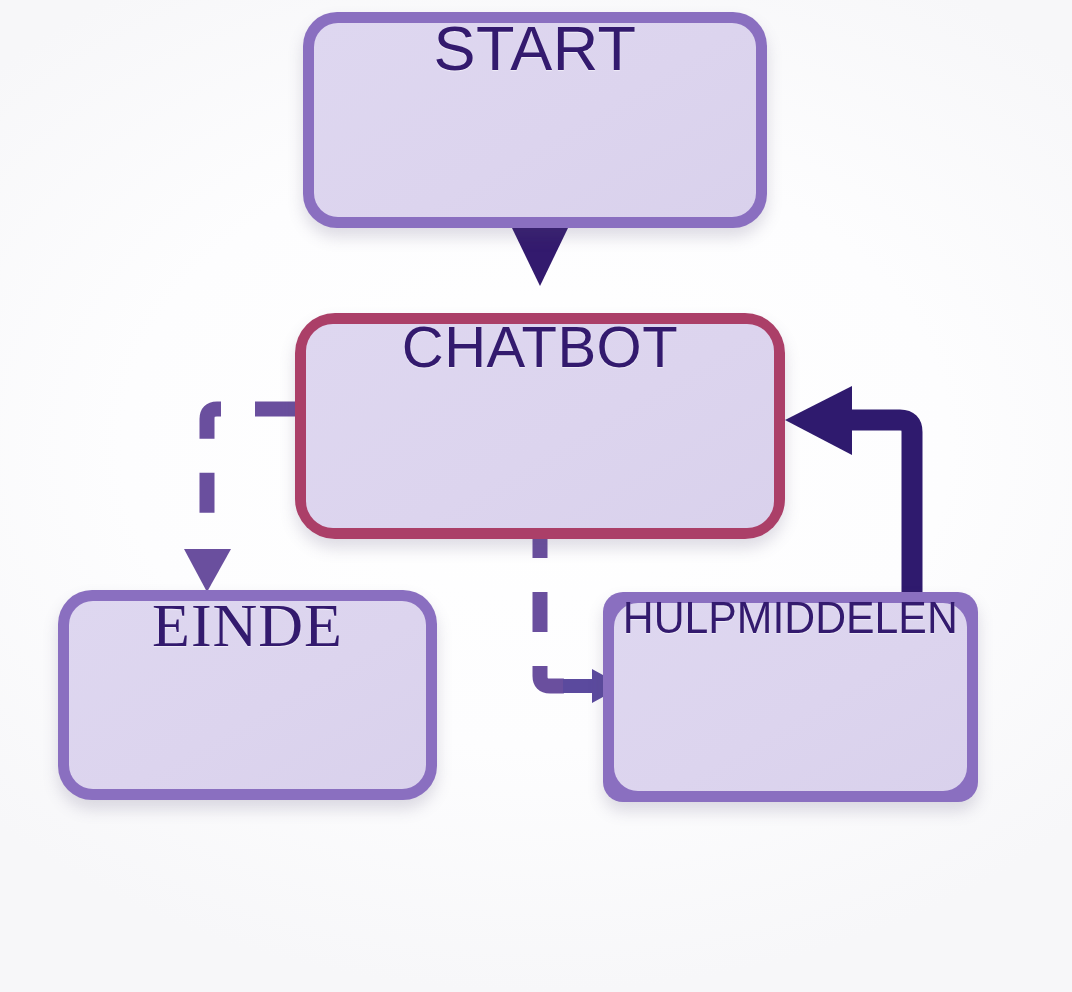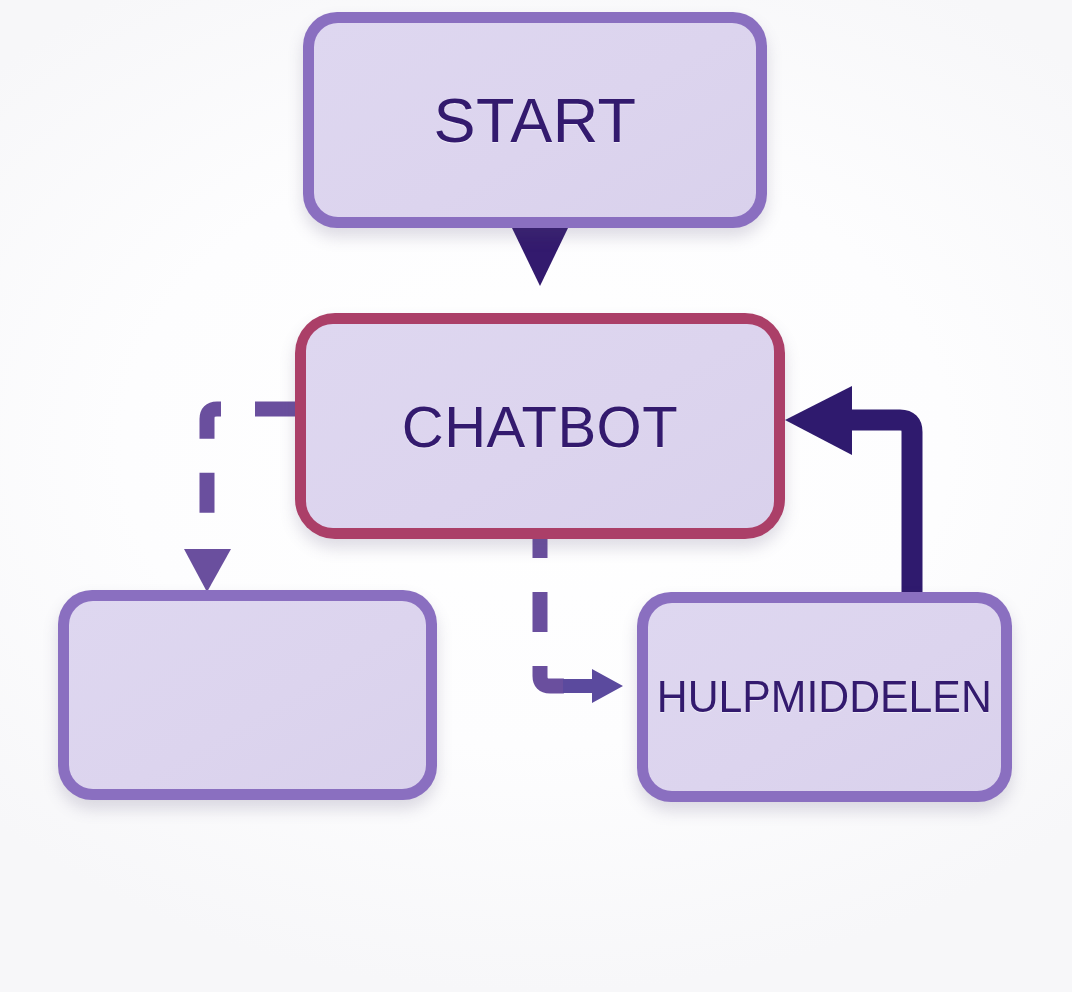--- a/index.html
+++ b/index.html
@@ -24,21 +24,20 @@
     position: absolute;
     left: 0;
     top: 0;
     width: 1072px;
     height: 992px;
   }
   .node {
     position: absolute;
     box-sizing: border-box;
     display: flex;
-    align-items: center;
     justify-content: center;
     border-radius: 34px;
     background: #ddd6ef;
     box-shadow: 0 9px 16px rgba(90, 80, 120, 0.20);
     z-index: 3;
   }
   .node-inner {
     position: absolute;
     left: 11px;
     top: 11px;
@@ -76,22 +75,23 @@
     left: 58px; top: 590px; width: 379px; height: 210px;
     background: #8a6fc0;
   }
   #node-einde .node-label {
     font-size: 62px;
     font-family: "Liberation Serif", serif;
     letter-spacing: 1px;
   }
 
   #node-hulpmiddelen {
-    left: 637px; top: 592px; width: 375px; height: 210px;
+    left: 603px; top: 592px; width: 375px; height: 210px;
     background: #8a6fc0;
+    border-radius: 20px;
   }
   #node-hulpmiddelen .node-label {
     font-size: 45px;
     letter-spacing: 0px;
     transform: scaleX(0.95);
   }
 </style>
 </head>
 <body>
 
@@ -124,20 +124,21 @@
     <span class="node-label">START</span>
   </div>
 
   <div class="node" id="node-chatbot">
     <div class="node-inner"></div>
     <span class="node-label">CHATBOT</span>
   </div>
 
   <div class="node" id="node-einde">
     <div class="node-inner"></div>
+    <span class="node-label">EINDE</span>
   </div>
 
   <div class="node" id="node-hulpmiddelen">
     <div class="node-inner"></div>
     <span class="node-label">HULPMIDDELEN</span>
   </div>
 
 </div>
 
 </body></html>

